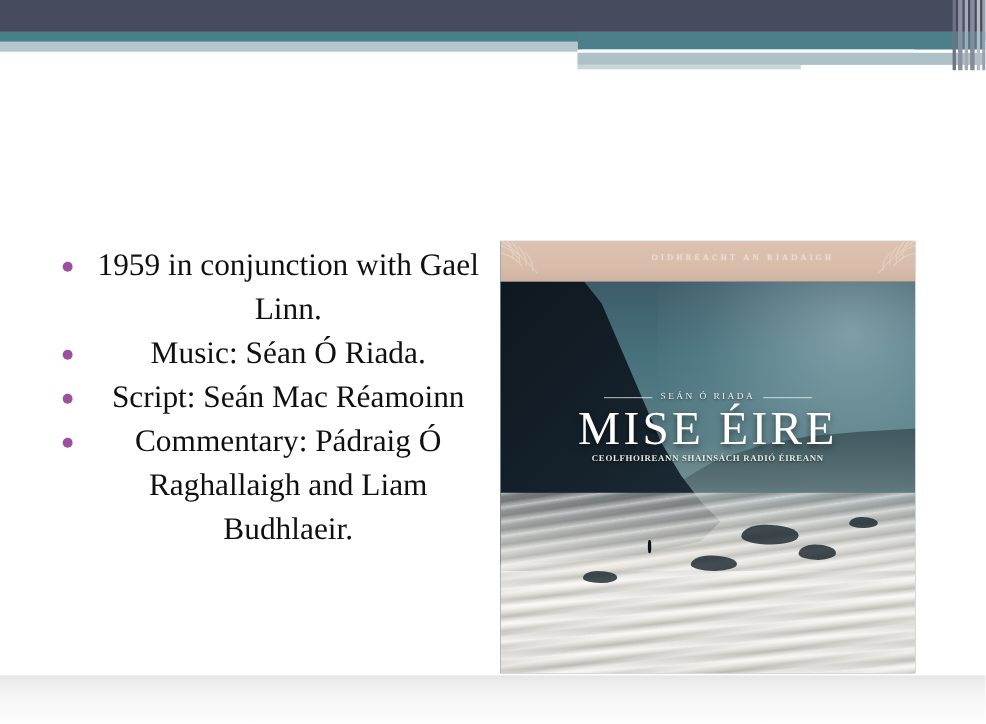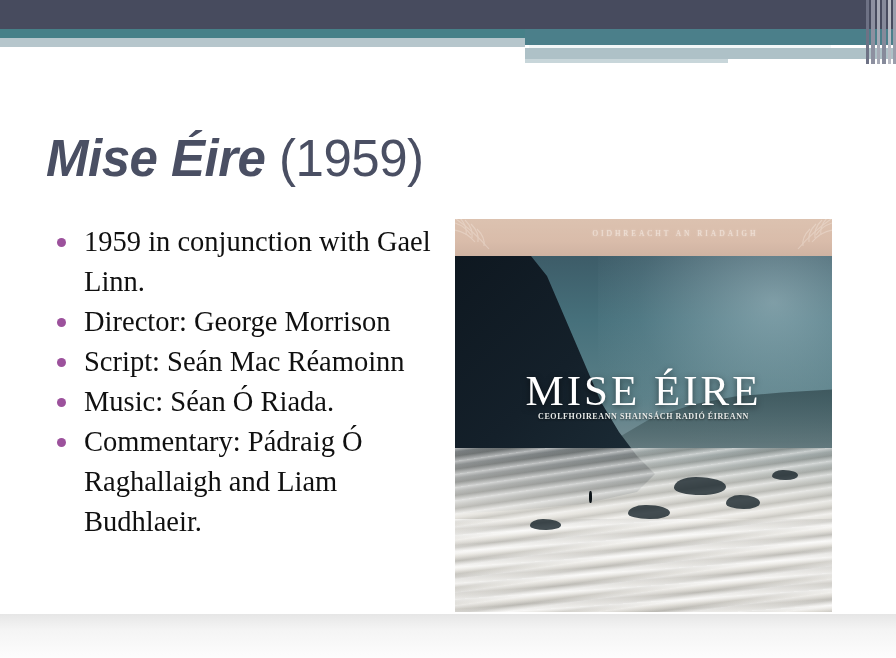--- a/index.html
+++ b/index.html
@@ -133,20 +133,21 @@
     list-style: none;
     font-family: "Liberation Serif", serif;
     font-size: 28.5px;
     line-height: 40px;
     color: #101010;
   }
   .bullets li {
     position: relative;
     padding-left: 36px;
     margin: 0 0 0 0;
+    text-align: center;
   }
   .bullets li .dot {
     position: absolute;
     left: 9px;
     top: 16px;
     width: 9px;
     height: 9px;
     border-radius: 50%;
     background: #9c519c;
   }
@@ -361,49 +362,46 @@
     <div id="stripe-host">
         <div class="vstripe" style="left: 866px; width: 3px; background: rgb(110, 114, 133);"></div>
         <div class="vstripe" style="left: 871px; width: 4px; background: rgb(141, 144, 160);"></div>
         <div class="vstripe" style="left: 877px; width: 3px; background: rgb(166, 169, 181);"></div>
         <div class="vstripe" style="left: 882px; width: 4px; background: rgb(134, 138, 154);"></div>
         <div class="vstripe" style="left: 888px; width: 3px; background: rgb(184, 186, 195);"></div>
         <div class="vstripe" style="left: 893px; width: 3px; background: rgb(155, 158, 172);"></div>
       </div>
   </div>
 
-  <div class="title">
-    <span class="title-italic">Mise Éire</span><span class="title-plain"> (1959)</span>
-  </div>
 
   <ul class="bullets" id="bullet-host">
       <li><span class="dot"></span><span>1959 in conjunction with Gael Linn.</span></li>
-      <li><span class="dot"></span><span>Director: George Morrison</span></li>
+      <li><span class="dot"></span><span>Music: Séan Ó Riada.</span></li>
       <li><span class="dot"></span><span>Script: Seán Mac Réamoinn</span></li>
-      <li><span class="dot"></span><span>Music: Séan Ó Riada.</span></li>
       <li><span class="dot"></span><span>Commentary: Pádraig Ó Raghallaigh and Liam Budhlaeir.</span></li>
     </ul>
 
   <div class="cover">
 
     <div class="cover-photo">
       <div class="sky-glow"></div>
       <div class="headland"></div>
       <div class="cliff"></div>
       <div class="foam"></div>
       <div class="foam2"></div>
       <div id="rock-host">
           <div class="rock" style="left: 58%; top: 62%; width: 14%; height: 5%;"></div>
           <div class="rock" style="left: 72%; top: 67%; width: 9%; height: 4%;"></div>
           <div class="rock" style="left: 46%; top: 70%; width: 11%; height: 4%;"></div>
           <div class="rock" style="left: 20%; top: 74%; width: 8%; height: 3%;"></div>
           <div class="rock" style="left: 84%; top: 60%; width: 7%; height: 3%;"></div>
         </div>
       <div class="figure"></div>
 
+      <div class="cover-artist"><span class="rule"></span><span>SEÁN Ó RIADA</span><span class="rule"></span></div>
 
       <div class="cover-title">MISE ÉIRE</div>
 
       <div class="cover-sub">CEOLFHOIREANN SHAINSÁCH RADIÓ ÉIREANN</div>
     </div>
 
     <div class="cover-banner">
       <svg class="feather left" viewBox="0 0 58 44">
         <g stroke="#f6ece4" stroke-width="1.1" fill="none" opacity="0.8">
           <path d="M2 2 C14 10 26 20 38 34"></path>

